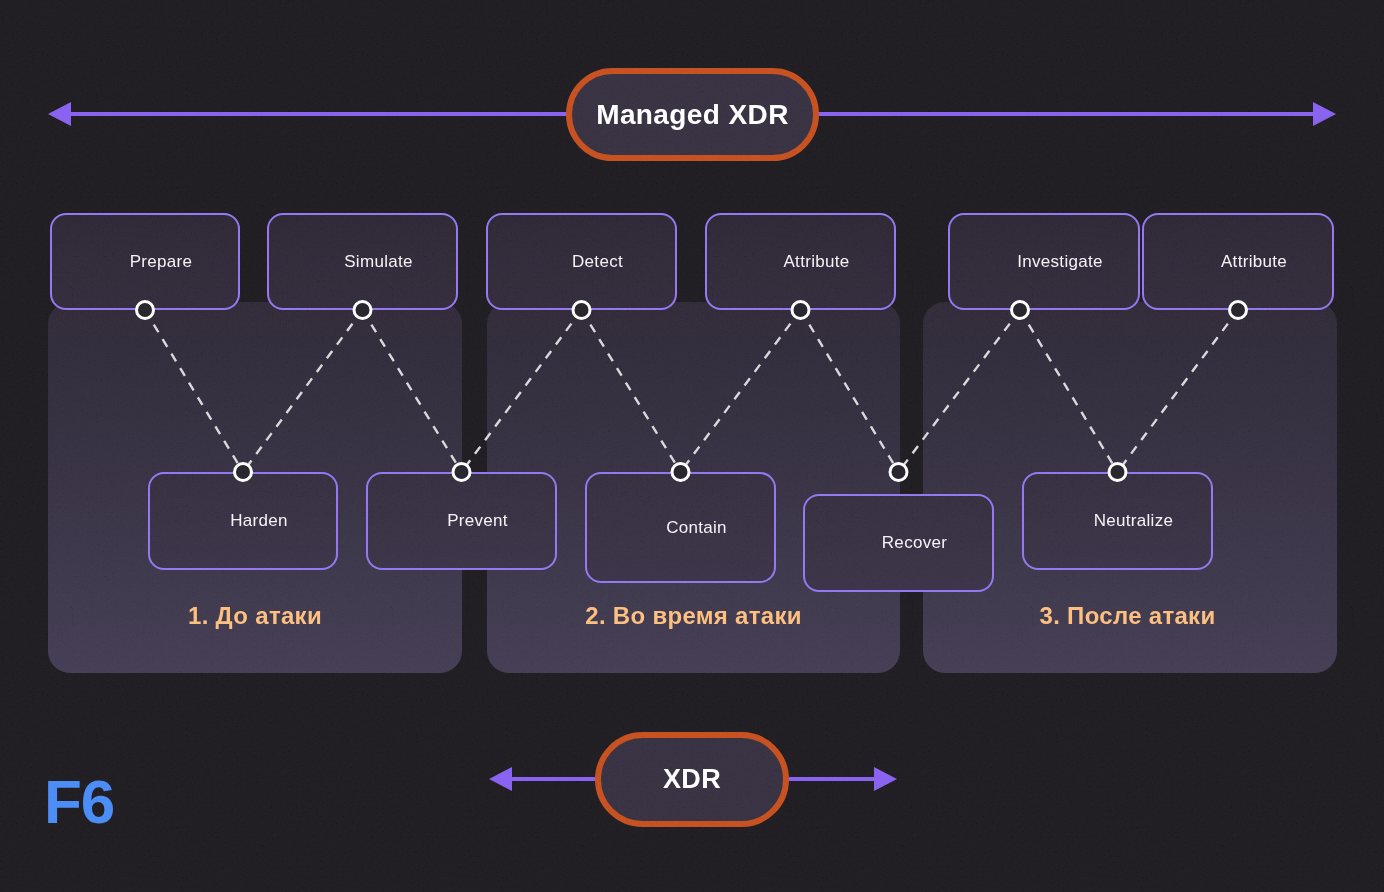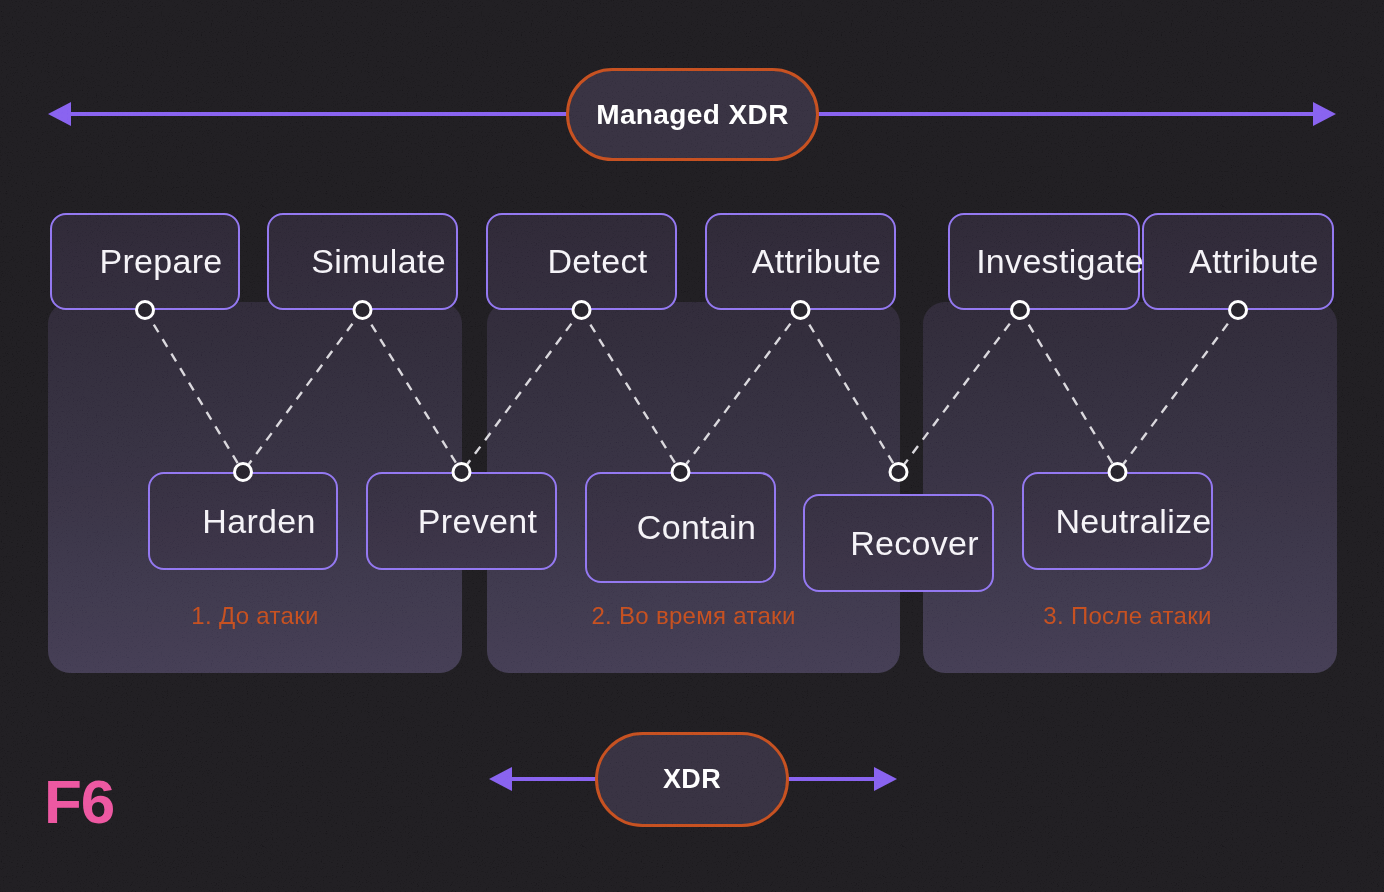--- a/index.html
+++ b/index.html
@@ -11,43 +11,43 @@
   }
   .panel{
     position:absolute;border-radius:22px;
     background:linear-gradient(180deg,#1e1828 0%,#262033 45%,#342d46 100%);
     z-index:1;
   }
   .node-box{
     position:absolute;box-sizing:border-box;
     border:2.5px solid #8a6cf0;border-radius:16px;
     display:flex;align-items:center;justify-content:center;
-    color:#f4f2f7;font-size:34px;font-weight:500;letter-spacing:.3px;
+    color:#f4f2f7;font-size:17px;font-weight:500;letter-spacing:.3px;
     z-index:2;
     padding-left:32px;
   }
   .node-box.top{background:linear-gradient(180deg,#1c1625 0%,#211a2c 100%);}
   .node-box.bottom{background:linear-gradient(180deg,#241d30 0%,#2b2339 100%);}
   .phase-label{
     position:absolute;z-index:2;text-align:center;
-    color:#c2410c;font-size:24px;font-weight:400;letter-spacing:.3px;
+    color:#fdba74;font-size:24px;font-weight:700;letter-spacing:.3px;
   }
   #diagram-svg{position:absolute;left:0;top:0;z-index:3;pointer-events:none;}
   .pill{
     position:absolute;box-sizing:border-box;z-index:4;
-    border:3px solid #c2410c;border-radius:999px;
+    border:6px solid #c2410c;border-radius:999px;
     background:#262031;
     display:flex;align-items:center;justify-content:center;
     color:#ffffff;font-weight:700;letter-spacing:.4px;
   }
   #managed-pill{left:566px;top:68px;width:253px;height:93px;font-size:28px;}
   #xdr-pill{left:595px;top:732px;width:194px;height:95px;font-size:27px;text-align:right;}
   #logo{
     position:absolute;left:44px;top:766px;z-index:4;
-    color:#ec4899;font-size:62px;font-weight:700;letter-spacing:-1px;
+    color:#3b82f6;font-size:62px;font-weight:700;letter-spacing:-1px;
   }
   #noise{position:absolute;left:0;top:0;z-index:6;pointer-events:none;opacity:.09;}
 </style>
 </head>
 <body>
 
 <div id="stage">
 
   <svg id="diagram-svg" width="1384" height="892">
       <line x1="60" y1="114" x2="1324" y2="114" stroke="#7e55ef" stroke-width="4.2"></line>

